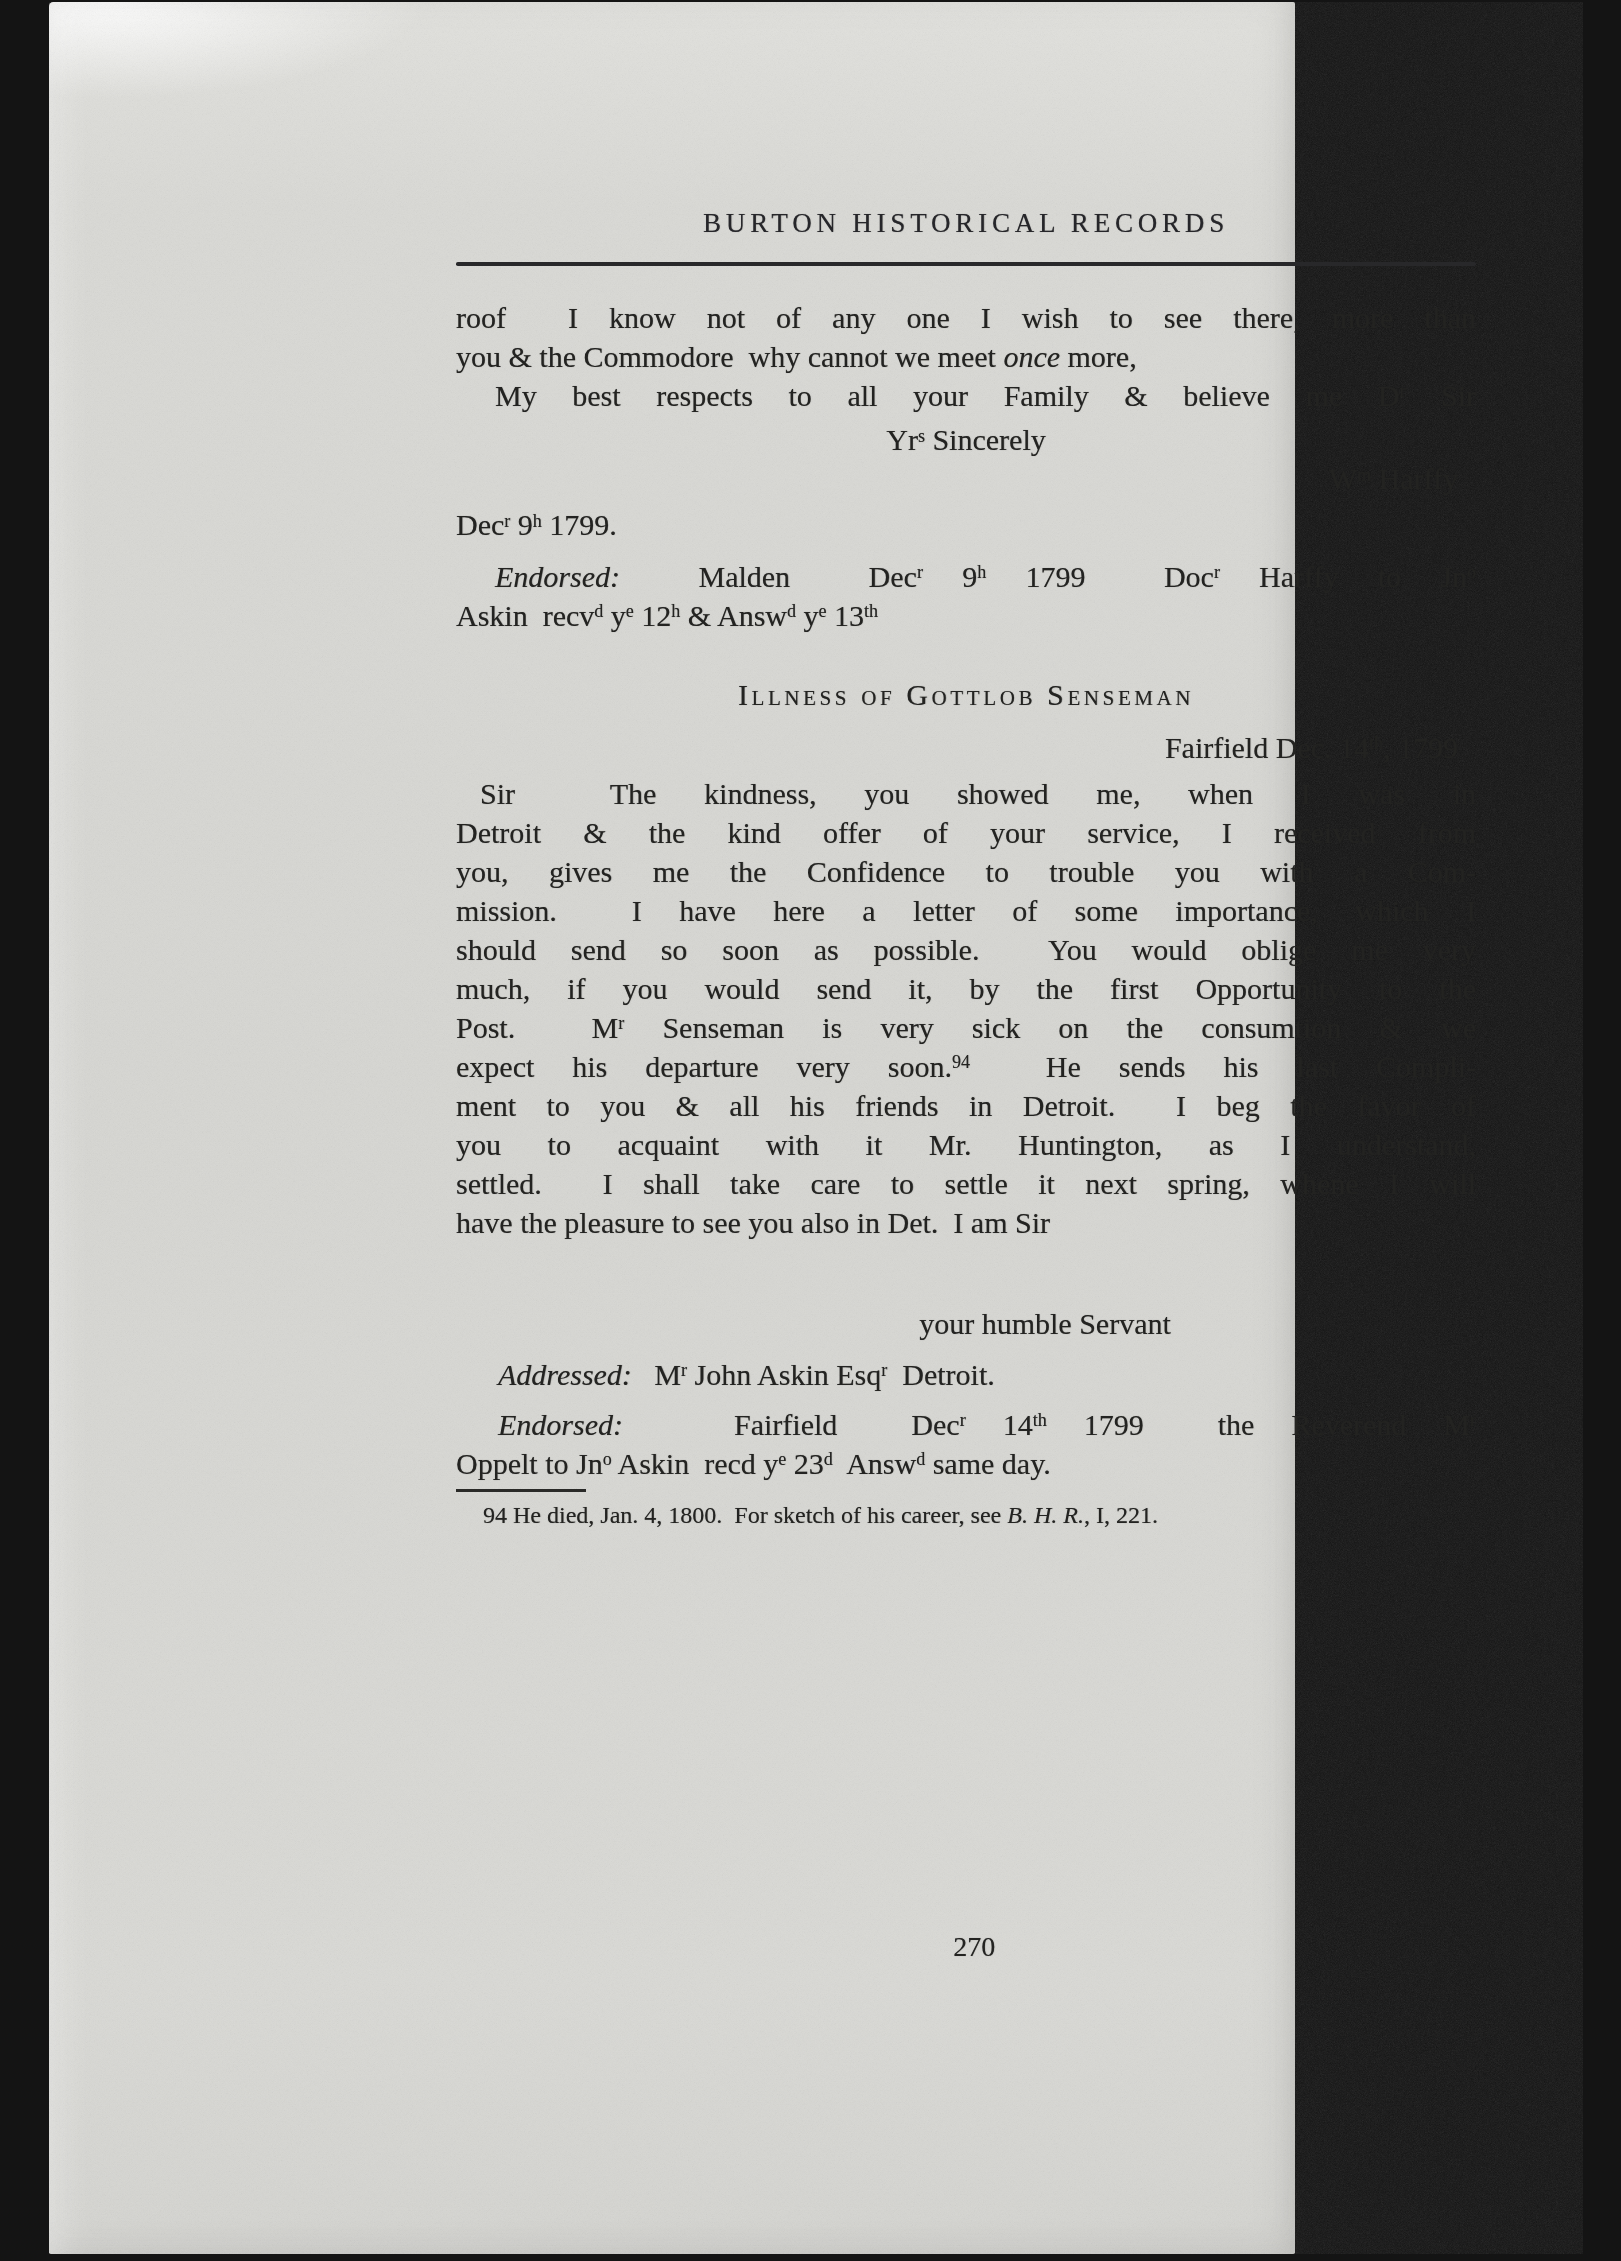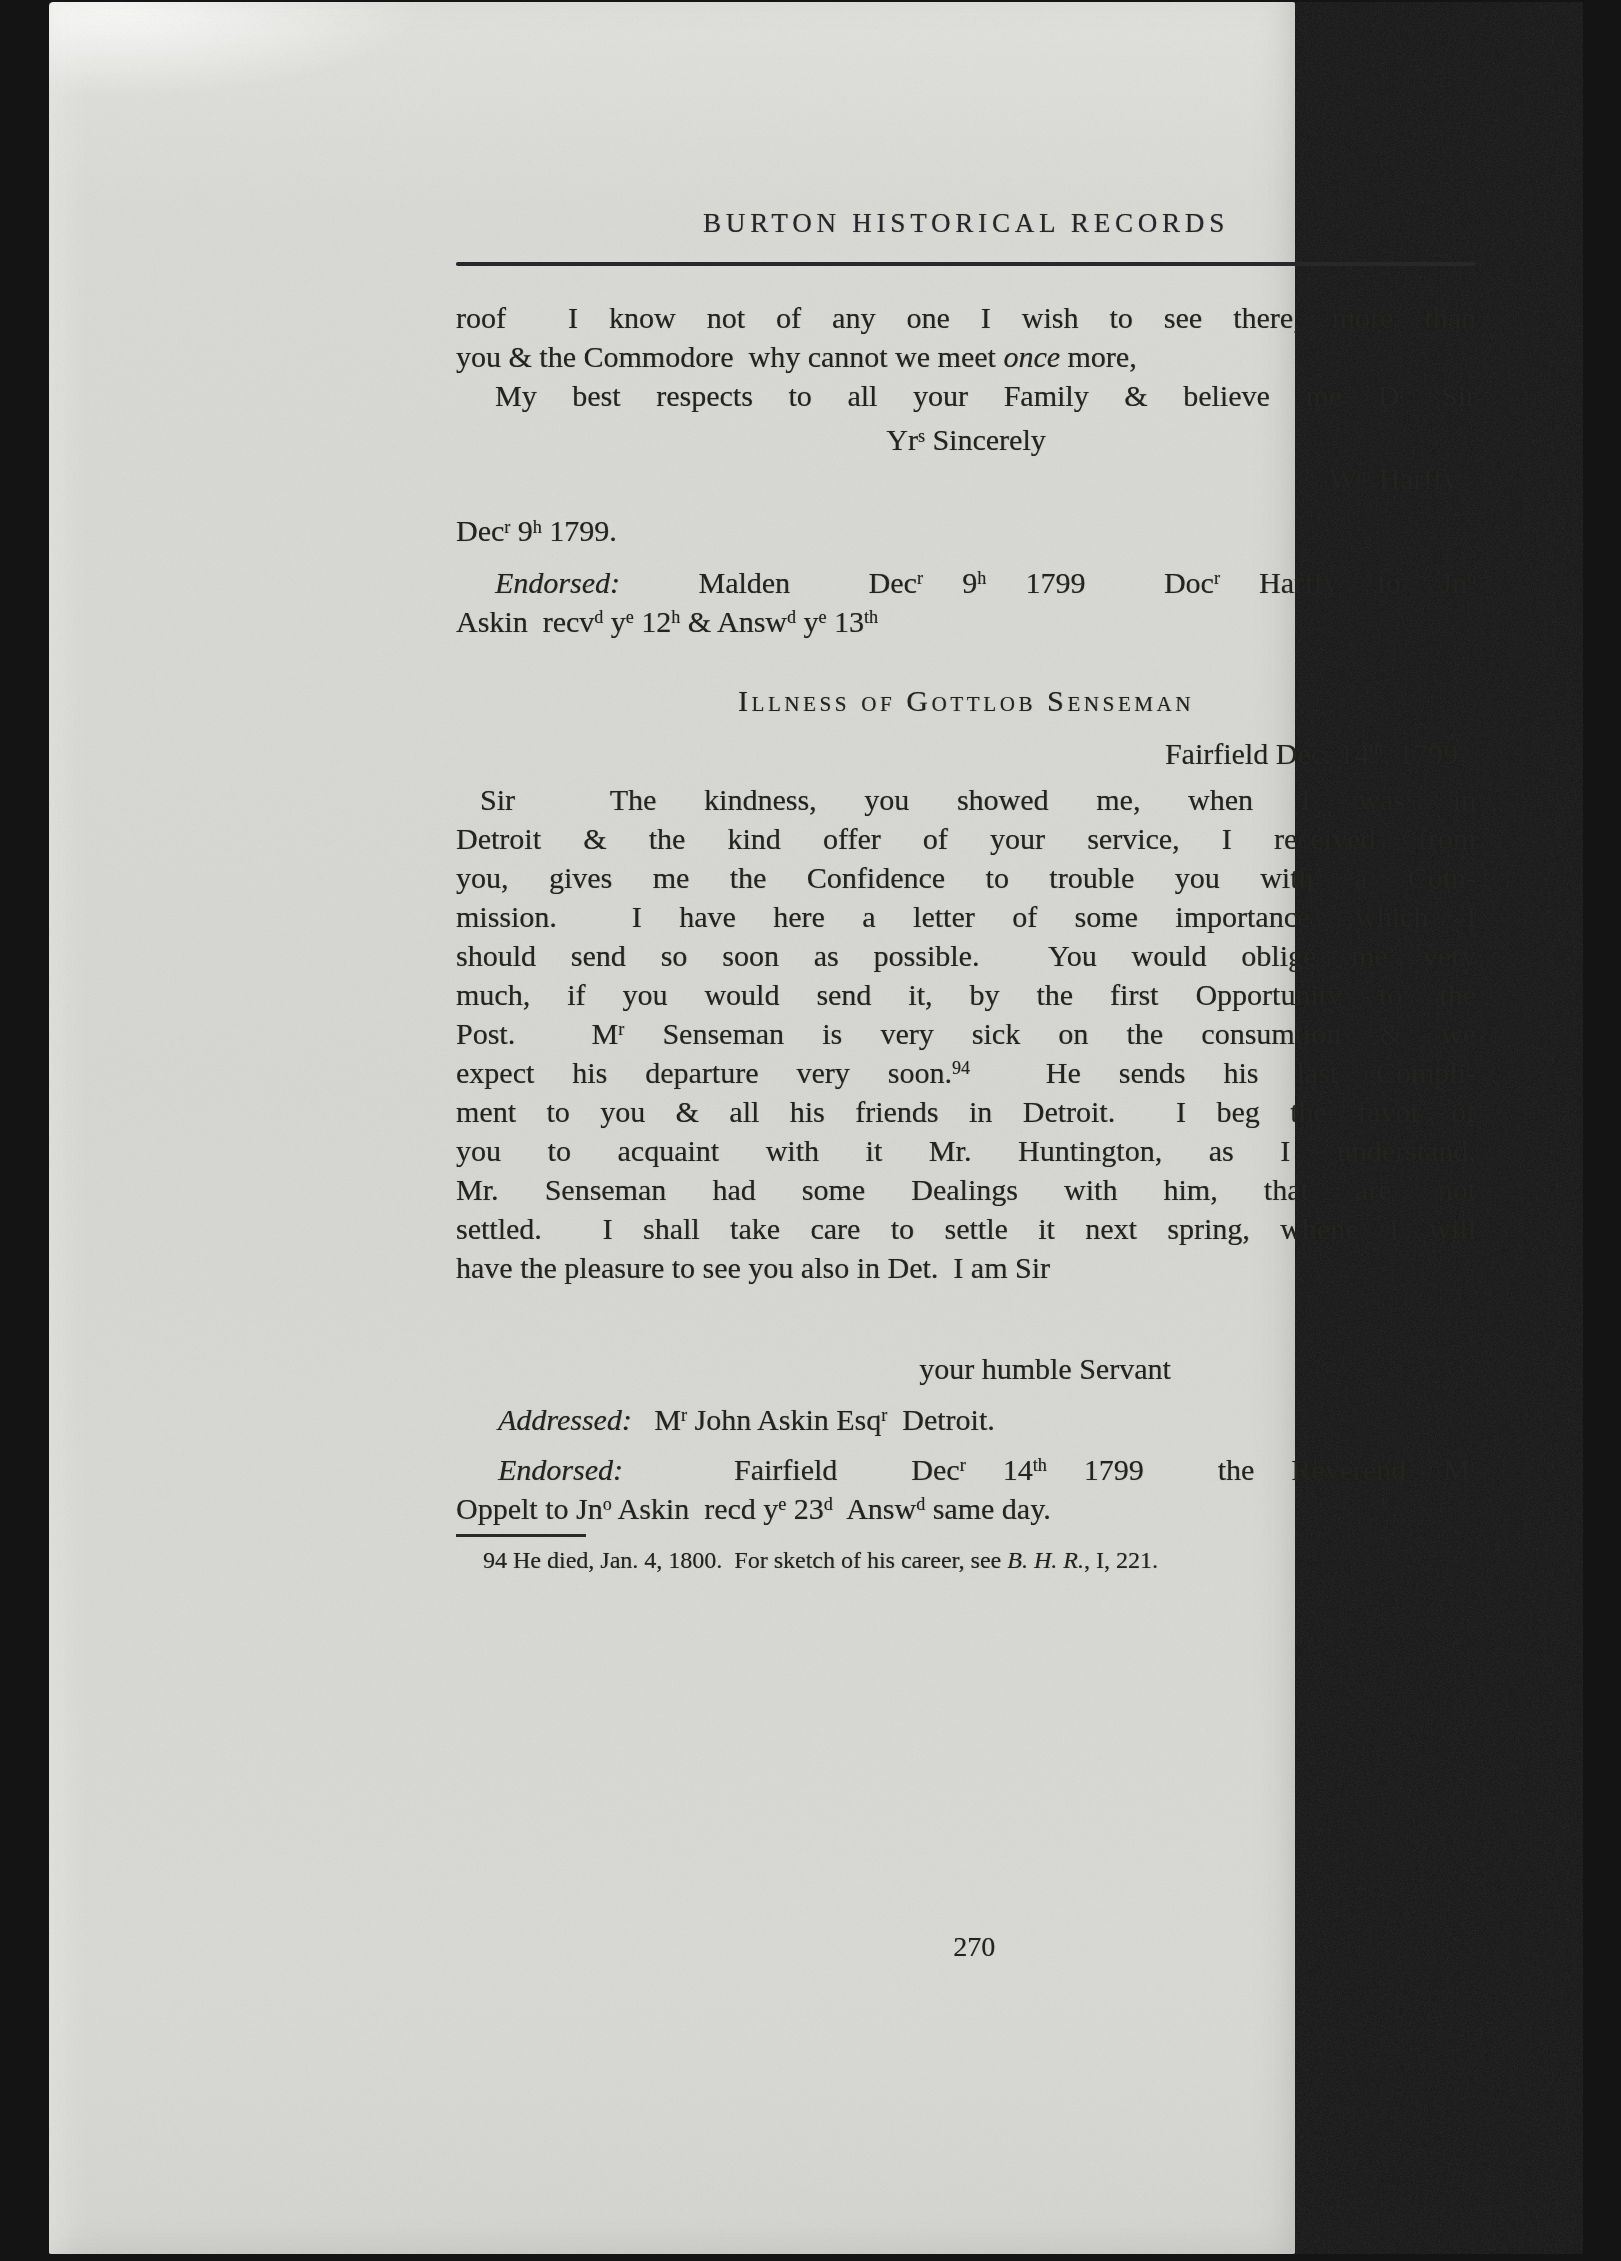--- a/index.html
+++ b/index.html
@@ -90,36 +90,35 @@
 
     <div class="column">
       <div class="running-head">BURTON HISTORICAL RECORDS</div>
       <div class="head-rule"></div>
       <div>
           <div class="line just" style="margin-top: 32px;"><span>roof&nbsp; I know not of any one I wish to see there, more than</span></div>
           <div class="line left"><span>you &amp; the Commodore&nbsp; why cannot we meet </span><span class="it">once</span><span> more,</span></div>
           <div class="line just" style="padding-left: 39px;"><span>My best respects to all your Family &amp; believe me D</span><sup class="sup">r</sup><span> Sir</span></div>
           <div class="line center" style="margin-top: 5.4px;"><span>Yr</span><sup class="sup">s</sup><span> Sincerely</span></div>
           <div class="line right"><span>W</span><sup class="sup">m</sup><span> Harffy</span></div>
-          <div class="line left" style="margin-top: 13px;"><span>Dec</span><sup class="sup">r</sup><span> 9</span><sup class="sup">h</sup><span> 1799.</span></div>
+          <div class="line left" style="margin-top: 7px;"><span>Dec</span><sup class="sup">r</sup><span> 9</span><sup class="sup">h</sup><span> 1799.</span></div>
           <div class="line just" style="margin-top: 12.5px; padding-left: 39px;"><span class="it">Endorsed:</span><span>&nbsp; Malden&nbsp; Dec</span><sup class="sup">r</sup><span> 9</span><sup class="sup">h</sup><span> 1799&nbsp; Doc</span><sup class="sup">r</sup><span> Harffy to Jn</span><sup class="sup">o</sup></div>
           <div class="line left"><span>Askin&nbsp; recv</span><sup class="sup">d</sup><span> y</span><sup class="sup">e</sup><span> 12</span><sup class="sup">h</sup><span> &amp; Answ</span><sup class="sup">d</sup><span> y</span><sup class="sup">e</sup><span> 13</span><sup class="sup">th</sup></div>
           <div class="line heading" style="margin-top: 40px;"><span>Illness of Gottlob Senseman</span></div>
           <div class="line right" style="margin-top: 13.7px;"><span>Fairfield Dec. 14</span><sup class="sup">th</sup><span>, 1799</span></div>
           <div class="line just" style="margin-top: 7.2px; padding-left: 24px;"><span>Sir&nbsp; The kindness, you showed me, when I was in</span></div>
           <div class="line just"><span>Detroit &amp; the kind offer of your service, I received from</span></div>
           <div class="line just"><span>you, gives me the Confidence to trouble you with a Com-</span></div>
           <div class="line just"><span>mission.&nbsp; I have here a letter of some importance, which I</span></div>
           <div class="line just"><span>should send so soon as possible.&nbsp; You would oblige me very</span></div>
           <div class="line just"><span>much, if you would send it, by the first Opportunity to the</span></div>
           <div class="line just"><span>Post.&nbsp; M</span><sup class="sup">r</sup><span> Senseman is very sick on the consumtion &amp; we</span></div>
           <div class="line just"><span>expect his departure very soon.</span><sup class="sup">94</sup><span>&nbsp; He sends his last Compli-</span></div>
           <div class="line just"><span>ment to you &amp; all his friends in Detroit.&nbsp; I beg the favor of</span></div>
           <div class="line just"><span>you to acquaint with it Mr. Huntington, as I understand,</span></div>
-          <div class="line just"><span>Mr. Senseman had some Dealings with him, that are not</span></div>
           <div class="line just"><span>settled.&nbsp; I shall take care to settle it next spring, whene I will</span></div>
           <div class="line left"><span>have the pleasure to see you also in Det.&nbsp; I am Sir</span></div>
           <div class="line center shiftr" style="margin-top: 62px;"><span>your humble Servant</span></div>
           <div class="line left" style="margin-top: 12px; padding-left: 42px;"><span class="it">Addressed:</span><span>&nbsp;&nbsp; M</span><sup class="sup">r</sup><span> John Askin Esq</span><sup class="sup">r</sup><span>&nbsp; Detroit.</span></div>
           <div class="line just" style="margin-top: 11.3px; padding-left: 42px;"><span class="it">Endorsed:</span><span>&nbsp;&nbsp; Fairfield&nbsp; Dec</span><sup class="sup">r</sup><span> 14</span><sup class="sup">th</sup><span> 1799&nbsp; the Reverend M</span><sup class="sup">r</sup></div>
           <div class="line left"><span>Oppelt to Jn</span><sup class="sup">o</sup><span> Askin&nbsp; recd y</span><sup class="sup">e</sup><span> 23</span><sup class="sup">d</sup><span>&nbsp; Answ</span><sup class="sup">d</sup><span> same day.</span></div>
           <div class="fn-rule" style="margin-top: 6px;"></div>
           <div class="line footnote" style="margin-top: 8.3px; padding-left: 27px;"><span>94 He died, Jan. 4, 1800.&nbsp; For sketch of his career, see </span><span class="it">B. H. R.</span><span>, I, 221.</span></div>
         </div>
     </div>

